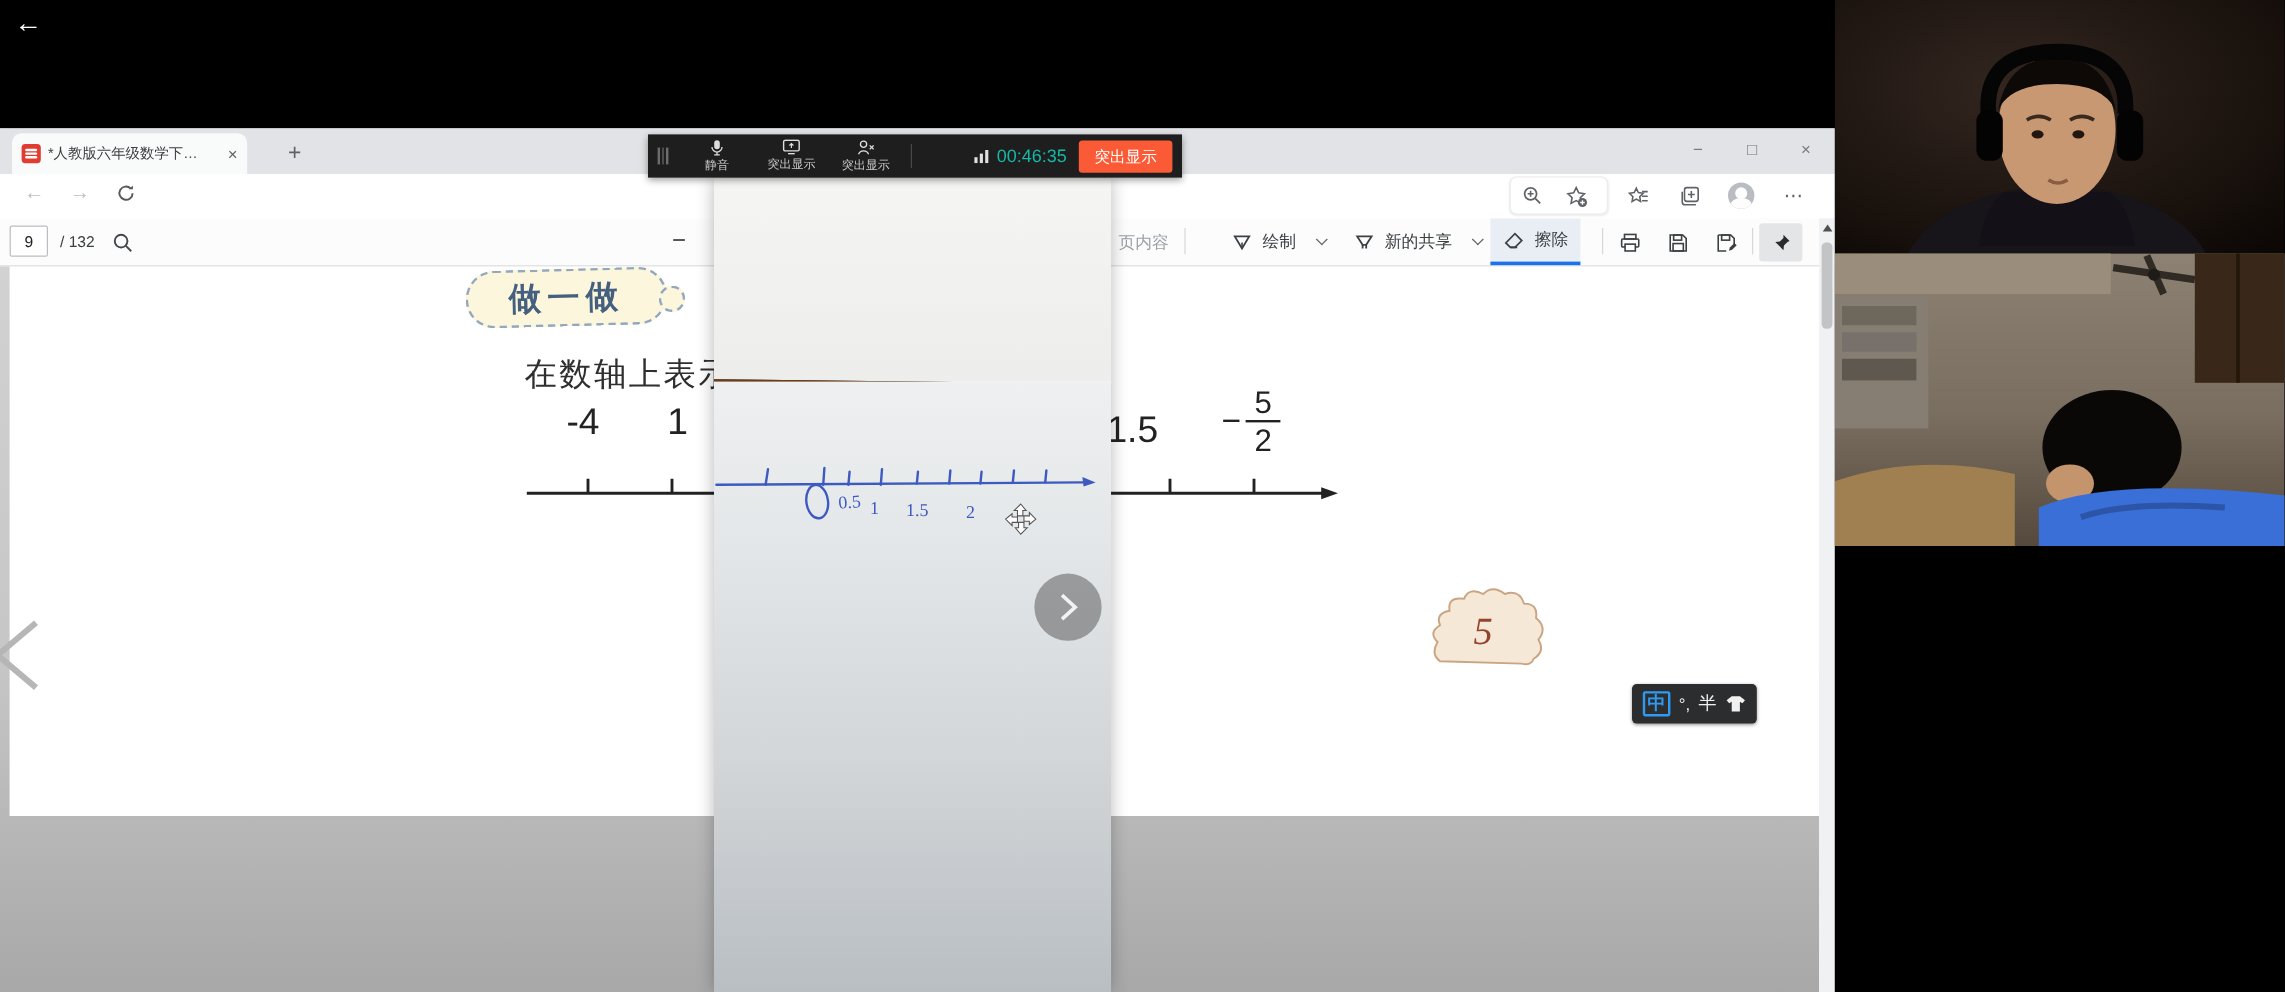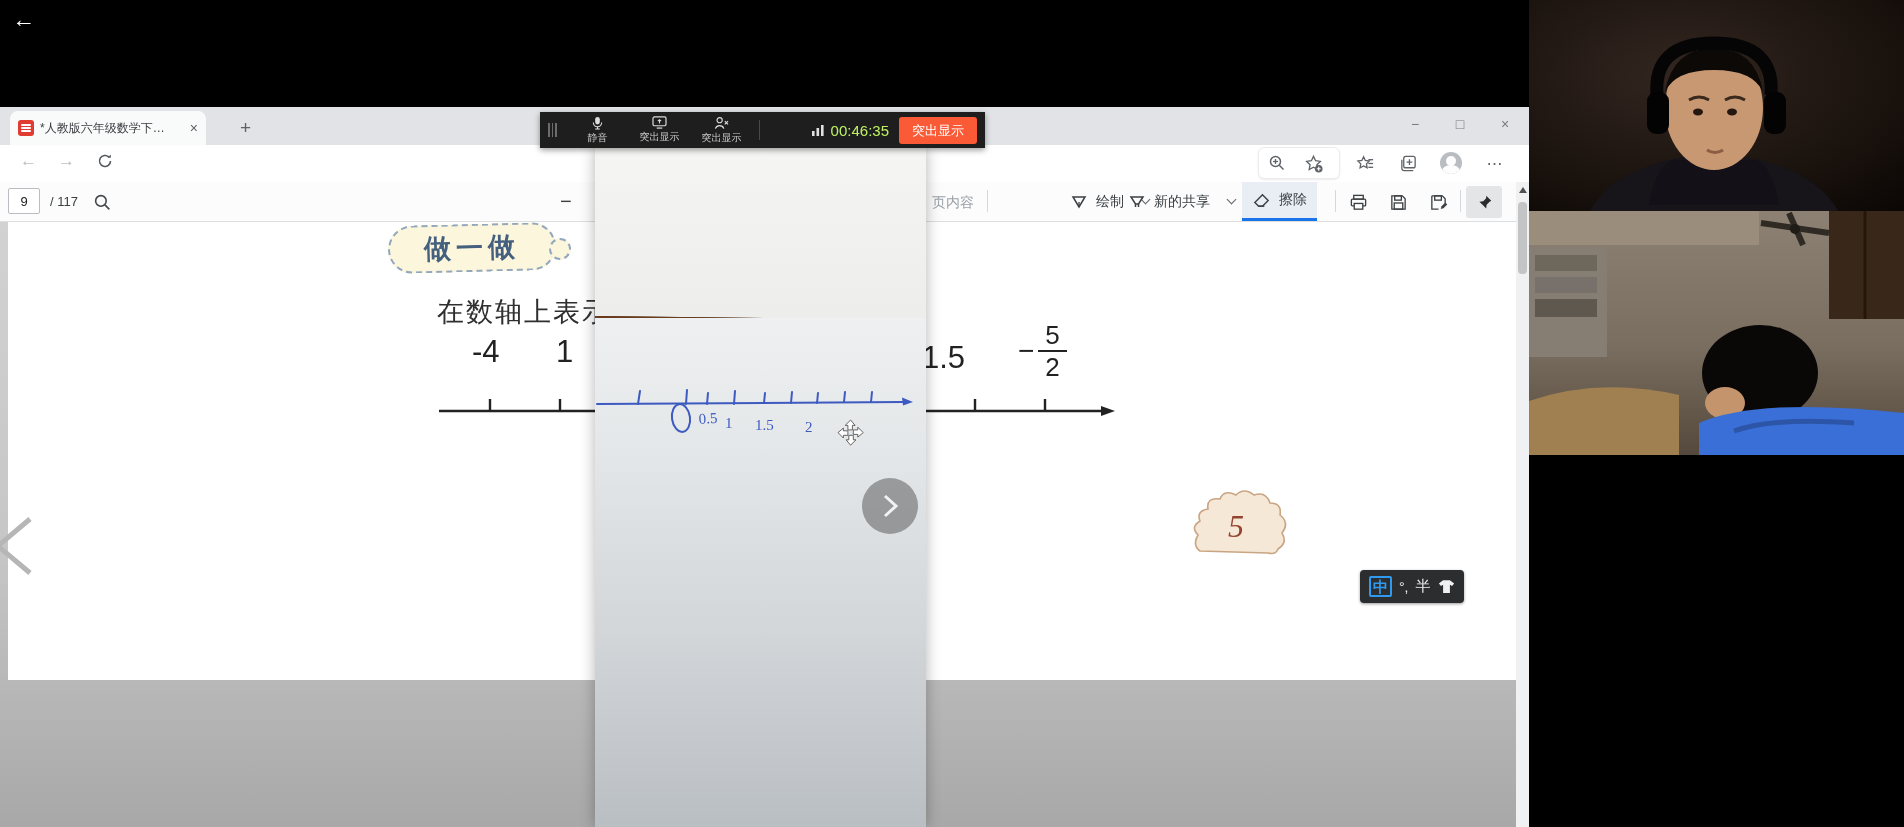--- a/index.html
+++ b/index.html
@@ -85,21 +85,21 @@
   #prevchev{left:-10px;top:515px;color:#b6b6b6}
 
   
   #meetbar{left:540px;top:112px;width:445px;height:36px;background:#1e1e1e;
     display:flex;align-items:center;box-shadow:0 2px 6px rgba(0,0,0,.4)}
   .grip{display:flex;gap:2px;margin:0 10px 0 8px}
   .grip i{width:1.5px;height:14px;background:#6c6c6c}
   .mitem{display:flex;flex-direction:column;align-items:center;gap:1px;
     width:62px;color:#c9c9c9;font-size:10px}
   .mdiv{width:1px;height:20px;background:#484848;margin:0 6px}
-  #timerwrap{display:flex;align-items:center;gap:6px;margin-left:auto;color:#bef264;
+  #timerwrap{display:flex;align-items:center;gap:6px;margin-left:auto;color:#14b8a6;
     font-size:15px}
   #endshare{margin:0 8px 0 10px;background:#fa5a35;color:#fff;font-size:13px;
     border:none;border-radius:3px;padding:7px 13px;line-height:1}
 
   
   #phone{left:595px;top:148px;width:331px;height:679px;overflow:hidden;
     box-shadow:0 0 14px rgba(0,0,0,.30)}
   #phone .wall{position:absolute;left:0;top:0;width:331px;height:170px;
     background:linear-gradient(#f5f5f3,#ededeb)}
   #phone .paper{position:absolute;left:0;top:170px;width:331px;height:509px;
@@ -187,31 +187,31 @@
   <div class="abs addric" style="left:1438px">
     <span class="avatar">
         <i></i>
         <b></b>
       </span>
   </div>
   <div class="abs addric more" style="left:1482px">⋯</div>
 
   <div class="abs" id="pdftoolbar"></div>
   <input class="abs pgbox" value="9" style="">
-  <div class="abs pgtotal">/ 117</div>
+  <div class="abs pgtotal">/ 132</div>
   <div class="abs tbic" style="left:90px">
     <svg width="19" height="19" viewBox="0 0 18 18">
         <circle cx="7.5" cy="7.5" r="5" fill="none" stroke="#44474a" stroke-width="1.5"></circle>
         <line x1="11.3" y1="11.3" x2="15.5" y2="15.5" stroke="#44474a" stroke-width="1.5"></line>
       </svg>
   </div>
   <div class="abs tbtxt" style="left:560px;top:190px;font-size:20px">−</div>
   <div class="abs tbtxt tbgray" style="left:932px;top:194px">页内容</div>
   <div class="abs tbdiv" style="left:987px"></div>
-  <div class="abs tbbtn" style="left:1060px">
+  <div class="abs tbbtn" style="left:1016px">
     <svg width="18" height="18" viewBox="0 0 18 18">
       <path d="M3 4h12l-6 10z" fill="none" stroke="#3c4043" stroke-width="1.5"></path>
       <line x1="9" y1="14" x2="9" y2="9" stroke="#3c4043" stroke-width="1.3"></line>
       </svg>
     <span class="tbtxt">绘制</span>
     <span class="chev"></span>
   </div>
   <div class="abs tbbtn" style="left:1118px">
     <svg width="18" height="18" viewBox="0 0 18 18">
       <path d="M3 4h12l-4.5 7h-3z" fill="none" stroke="#3c4043" stroke-width="1.5"></path>

